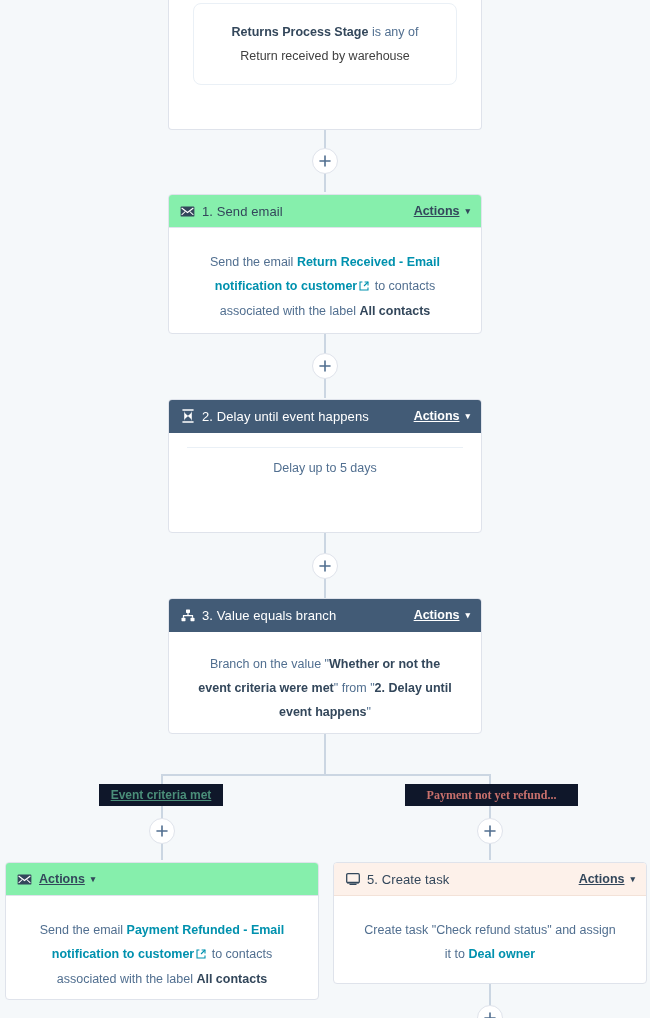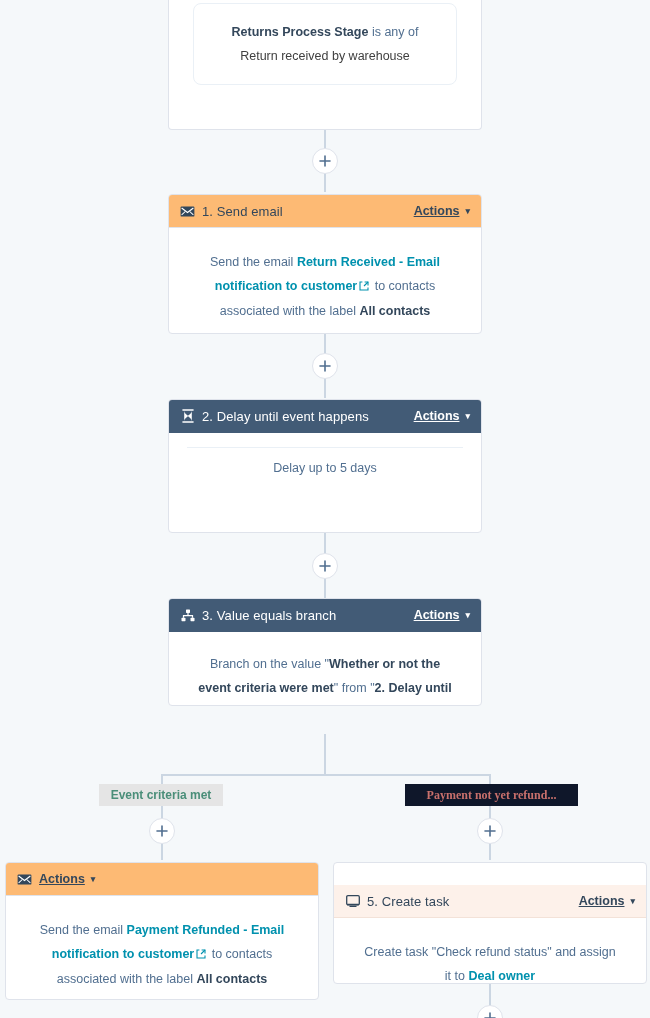--- a/index.html
+++ b/index.html
@@ -58,28 +58,27 @@
     padding: 0 11px;
     font-size: 13px;
     border-bottom: 1px solid #dfe3eb;
   }
   .card-head.dark {
     background: #425b76;
     border-bottom: 1px solid #425b76;
     color: #ffffff;
   }
   .card-head.light {
-    background: #fdba74;
+    background: #86efac;
     color: #33475b;
   }
   .card-head.peach {
     background: #fdf1ea;
     color: #33475b;
     border-bottom: 1px solid #f3e2d8;
-    margin-top: 22px;
   }
   .head-icon {
     width: 15px;
     height: 15px;
     margin-right: 7px;
     display: flex;
     align-items: center;
     justify-content: center;
     flex: none;
   }
@@ -148,21 +147,21 @@
     display: flex;
     align-items: center;
     justify-content: center;
     font-size: 12px;
     font-weight: bold;
     white-space: nowrap;
     overflow: hidden;
     z-index: 5;
     padding: 0 8px;
   }
-  .badge.green { background: #e5e5e5; color: #4a8e79; }
+  .badge.green { background: #0f172a; color: #4a8e79; text-decoration: underline; }
   .badge.red   { background: #0f172a; color: #c8706c; font-family: Liberation Serif, serif; }
 </style>
 </head>
 <body>
 
 <div class="canvas">
 
   <div class="trigger-card" style="left:168px; top:-10px; width:314px; height:140px;">
     <div class="trigger-inner">
       <span style="color:#33475b;font-weight:bold;">Returns Process Stage</span><span> is any of </span><br>
@@ -229,21 +228,21 @@
     </div>
   </div>
 
   <div class="vline" style="left:324px; top:533px; height:65px;"></div>
   <div class="plus" style="left:312px; top:553px;">
     <svg width="12" height="12" viewBox="0 0 12 12">
       <path d="M6 1 L6 11 M1 6 L11 6" stroke="#516f90" stroke-width="1.6" stroke-linecap="round"></path>
     </svg>
   </div>
 
-  <div class="card" style="left:168px; top:598px; width:314px; height:108px;">
+  <div class="card" style="left:168px; top:598px; width:314px; height:136px;">
     <div class="card-head dark">
       <span class="head-icon">
         <svg width="14" height="13" viewBox="0 0 14 13">
           <rect x="5" y="0.5" width="4" height="3.4" rx="0.6" fill="#ffffff"></rect>
           <rect x="0.5" y="8.8" width="4" height="3.4" rx="0.6" fill="#ffffff"></rect>
           <rect x="9.5" y="8.8" width="4" height="3.4" rx="0.6" fill="#ffffff"></rect>
           <path d="M7 4 L7 6.6 M2.5 8.8 L2.5 6.6 L11.5 6.6 L11.5 8.8" stroke="#ffffff" stroke-width="1.2" fill="none"></path>
         </svg>
       </span>
       <span class="head-title">3. Value equals branch</span>

